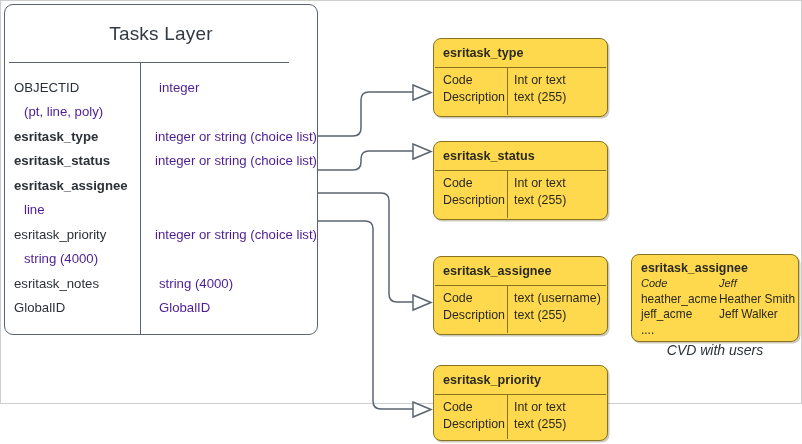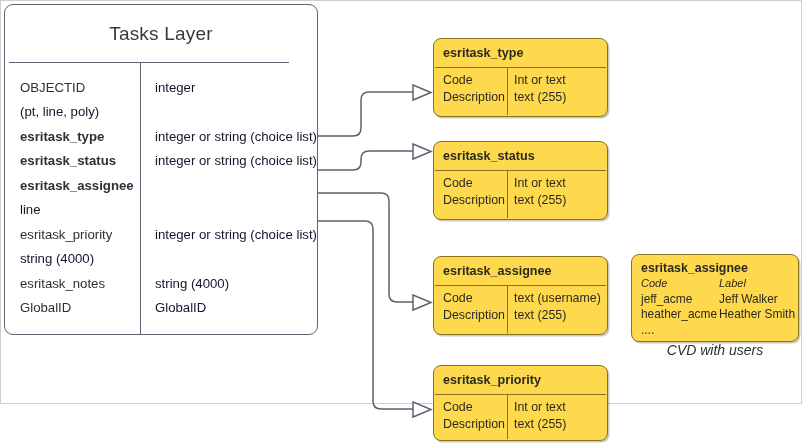--- a/index.html
+++ b/index.html
@@ -15,24 +15,24 @@
     position:absolute;left:3px;top:3px;width:314px;height:331px;
     box-sizing:border-box;background:#ffffff;border:1.6px solid #5b6470;border-radius:9px;
   }
   #tasks-title{
     position:absolute;left:0;top:0;width:100%;height:57px;
     display:flex;align-items:center;justify-content:center;
     font-size:19px;color:#333a42;letter-spacing:.2px;
   }
   #tasks-head-rule{position:absolute;left:4px;top:57px;width:280px;height:0;border-top:1.6px solid #5b6470;}
   #tasks-col-rule{position:absolute;left:135px;top:58px;width:0;height:272px;border-left:1.6px solid #5b6470;}
-  #tasks-rows{position:absolute;left:6px;top:70px;width:100%;}
+  #tasks-rows{position:absolute;left:0;top:70px;width:100%;}
   .trow{height:24.5px;display:flex;align-items:center;font-size:13.2px;}
   .trow .fname{width:135px;box-sizing:border-box;padding-left:9px;color:#2b3137;}
-  .trow .ftype{box-sizing:border-box;padding-left:9px;color:#0f172a;white-space:nowrap;}
+  .trow .ftype{box-sizing:border-box;padding-left:19px;color:#4c1d95;white-space:nowrap;}
   .trow.bold .fname{font-weight:bold;}
 
   
   .ybox{
     position:absolute;box-sizing:border-box;
     background:#ffd94d;border:1.4px solid #8a7320;border-radius:8px;
     box-shadow:1.5px 1.5px 0 rgba(90,80,30,.30);
   }
   .ybox .yhead{
     position:absolute;left:0;top:0;width:100%;height:28px;
@@ -178,31 +178,31 @@
         <div class="yline">Int or text</div>
         <div class="yline">text (255)</div>
       </div>
     </div>
   </div>
 
   <div id="cvd-box">
     <div class="cvd-title">esritask_assignee</div>
     <div class="cvdrow hdr">
       <span class="c1">Code</span>
-      <span class="c2">Label</span>
+      <span class="c2">Jeff</span>
+    </div>
+    <div class="cvdrow">
+      <span class="c1">heather_acme</span>
+      <span class="c2">Heather Smith</span>
     </div>
     <div class="cvdrow">
       <span class="c1">jeff_acme</span>
       <span class="c2">Jeff Walker</span>
     </div>
     <div class="cvdrow">
-      <span class="c1">heather_acme</span>
-      <span class="c2">Heather Smith</span>
-    </div>
-    <div class="cvdrow">
       <span class="c1">....</span>
       <span class="c2"></span>
     </div>
   </div>
   <div id="cvd-caption">CVD with users</div>
 
   <svg id="wires" viewBox="0 0 802 444">
 
     <path d="M317,135 H 352 Q 360,135 360,127 V 99 Q 360,91 368,91 H 412"></path>
     <polygon points="412,84 430,91.5 412,99"></polygon>

